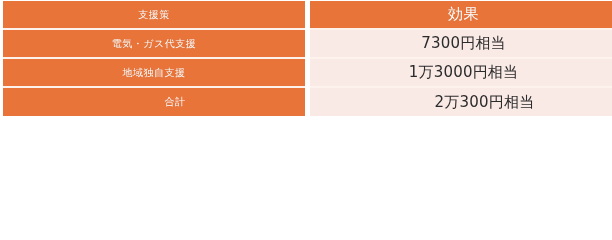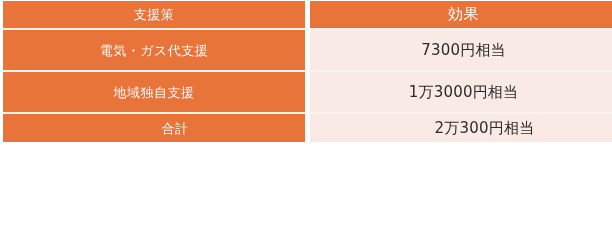--- a/index.html
+++ b/index.html
@@ -44,21 +44,21 @@
     text-align: center;
     font-weight: normal;
     line-height: 1;
   }
 
   
   .cell-measure {
     background: #E8743A;
     color: #ffffff;
     font-weight: bold;
-    font-size: 13px;
+    font-size: 10px;
     letter-spacing: 0.5px;
     text-shadow: 0 0 1px rgba(0,0,0,0.12);
   }
   .cell-effect-head {
     background: #E8743A;
     color: #ffffff;
     font-weight: bold;
     font-size: 15px;
     letter-spacing: 0.5px;
     text-shadow: 0 0 1px rgba(0,0,0,0.12);
@@ -72,21 +72,21 @@
 
   
   .gap {
     width: 5px;
     background: #ffffff;
     padding: 0;
   }
 
   
   tr.r-head td { height: 27px; }
-  tr.r-body td { height: 40px; }
+  tr.r-body td { height: 27px; }
   tr.r-last td { height: 28px; padding-left: 42px; }
 
   tr.sep td {
     height: 2px;
     background: #ffffff;
     padding: 0;
     font-size: 0;
     line-height: 0;
   }
   tr.sep td.sep-measure { background: #FDF3EC; }

